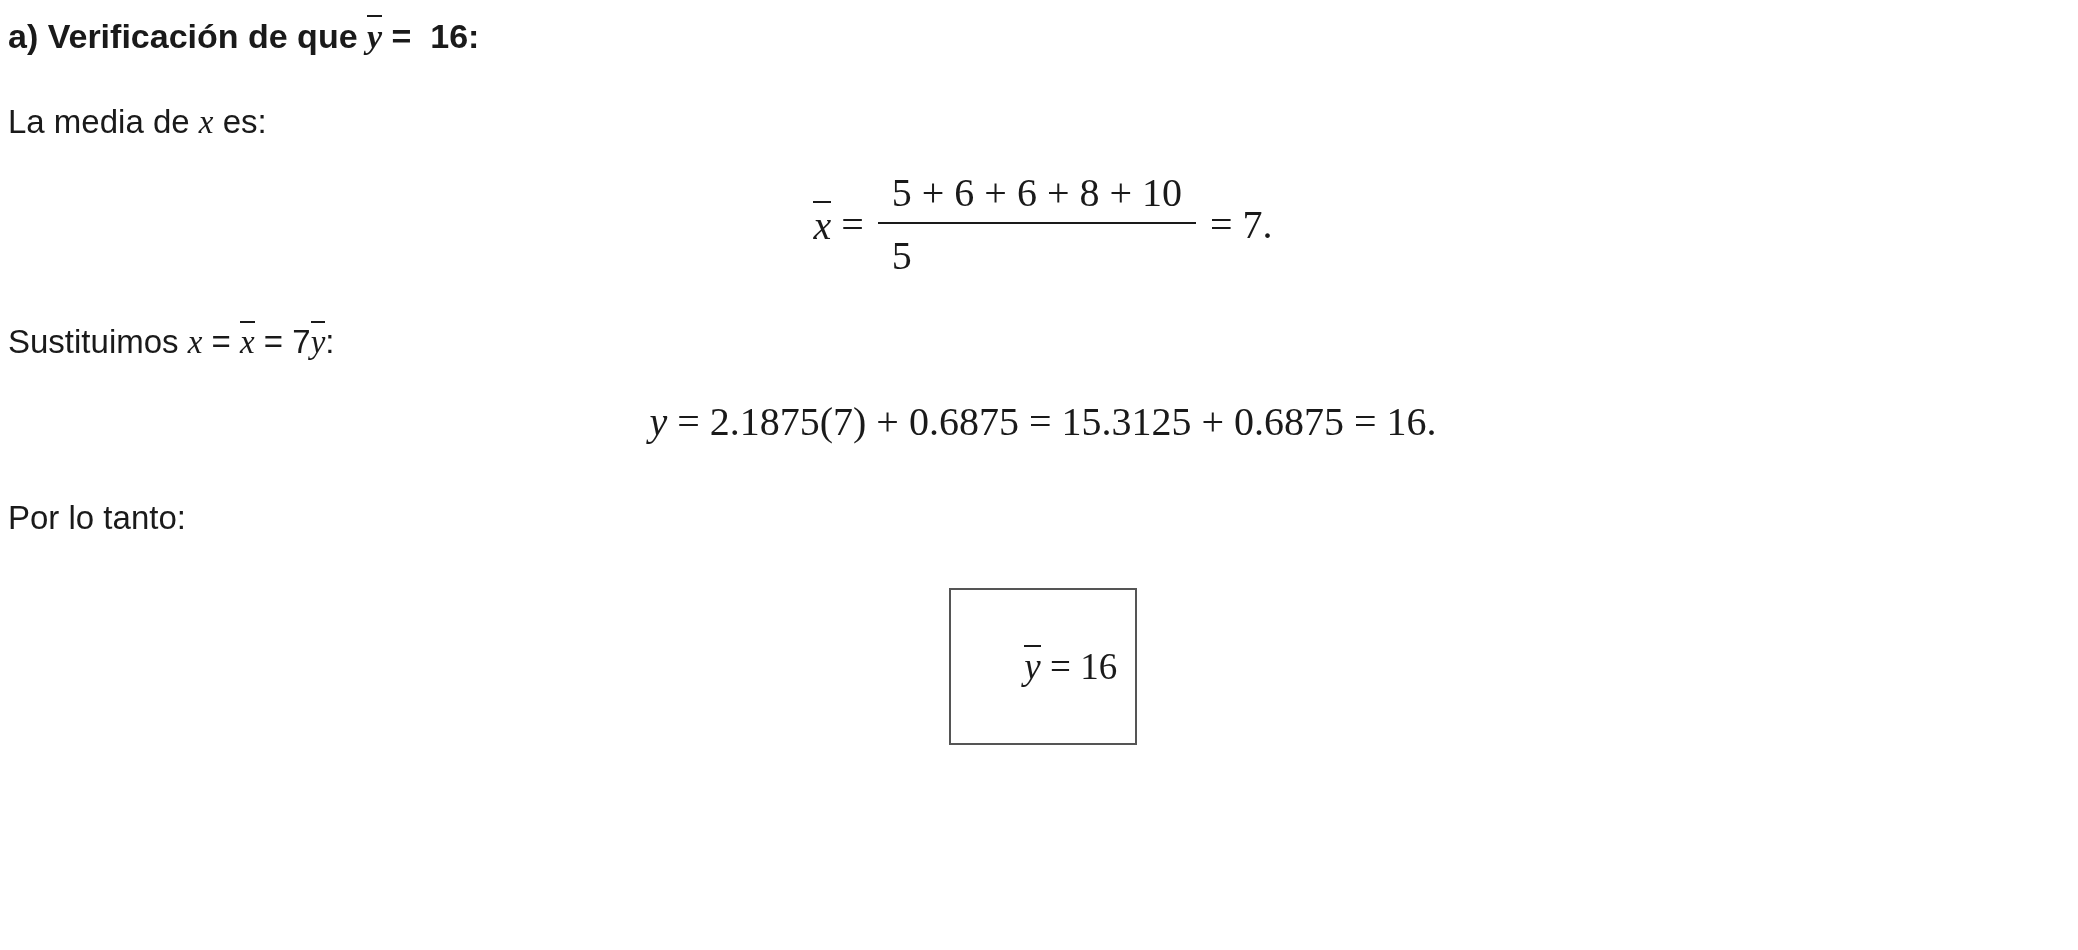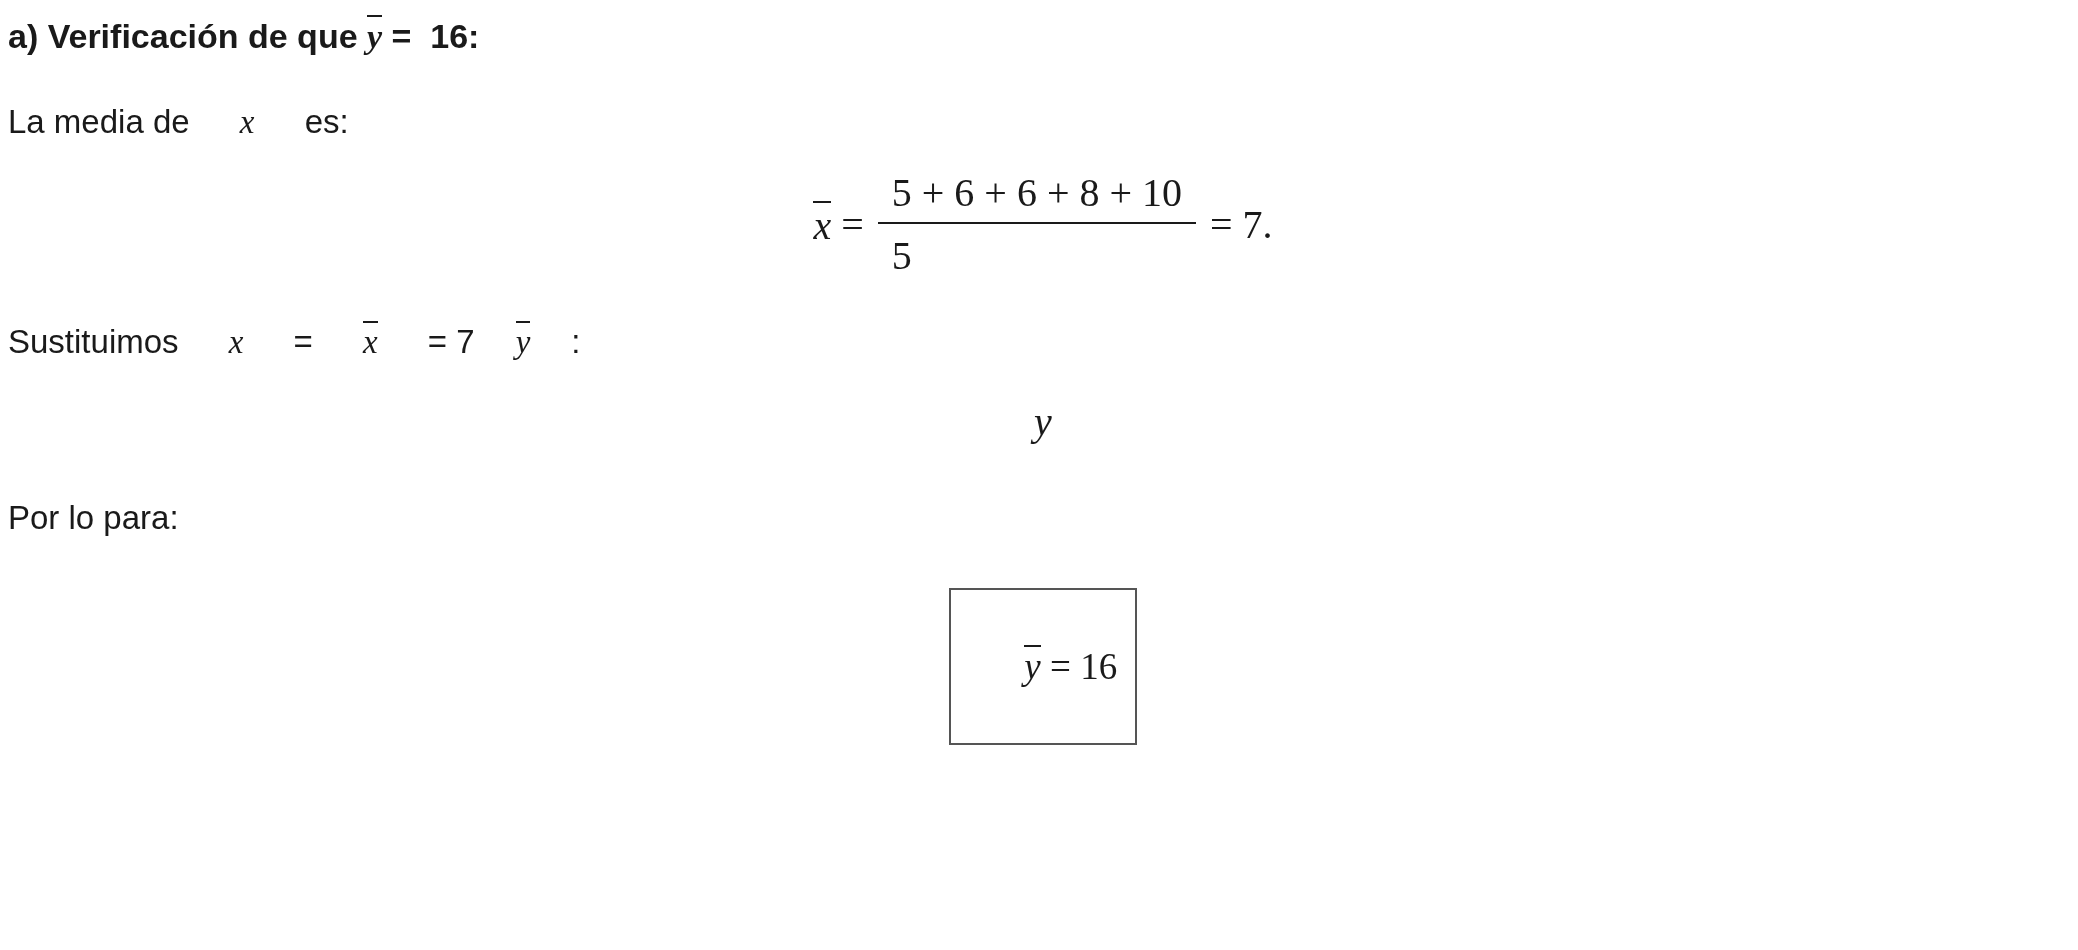--- a/index.html
+++ b/index.html
@@ -31,21 +31,20 @@
     align-items: baseline;
     white-space: pre;
   }
   .para {
     font-size: 33px;
     line-height: 1.3;
     margin: 0 0 16px 0;
     display: flex;
     align-items: baseline;
     white-space: pre;
-    gap: 41px;
   }
   .math {
     font-family: "Liberation Serif", serif;
     font-style: italic;
   }
   .mathup {
     font-family: Liberation Sans, sans-serif;
     font-style: normal;
   }
 
@@ -129,25 +128,25 @@
       <span class="den">5</span>
     </span>
     <span class="up">=</span><span class="sp"></span><span class="up">7.</span>
   </div>
 
   <div class="para">
     <span>Sustituimos </span><span class="math">x</span><span class="mathup"> = </span><span class="math bar">x</span><span class="mathup"> = 7</span><span class="math bar">y</span><span>:</span>
   </div>
 
   <div class="display eq-line-block">
-    <span class="it">y</span>
+    <span class="it">y</span><span class="up"> = 2.1875(7) + 0.6875 = 15.3125 + 0.6875 = 16.</span>
   </div>
 
   <div class="para">
-    <span>Por lo para:</span>
+    <span>Por lo tanto:</span>
   </div>
 
   <div class="display eq-box-block">
     <span class="boxed">
       <span class="it bar">y</span><span class="up"> = 16</span>
     </span>
   </div>
 
 </div>
 

